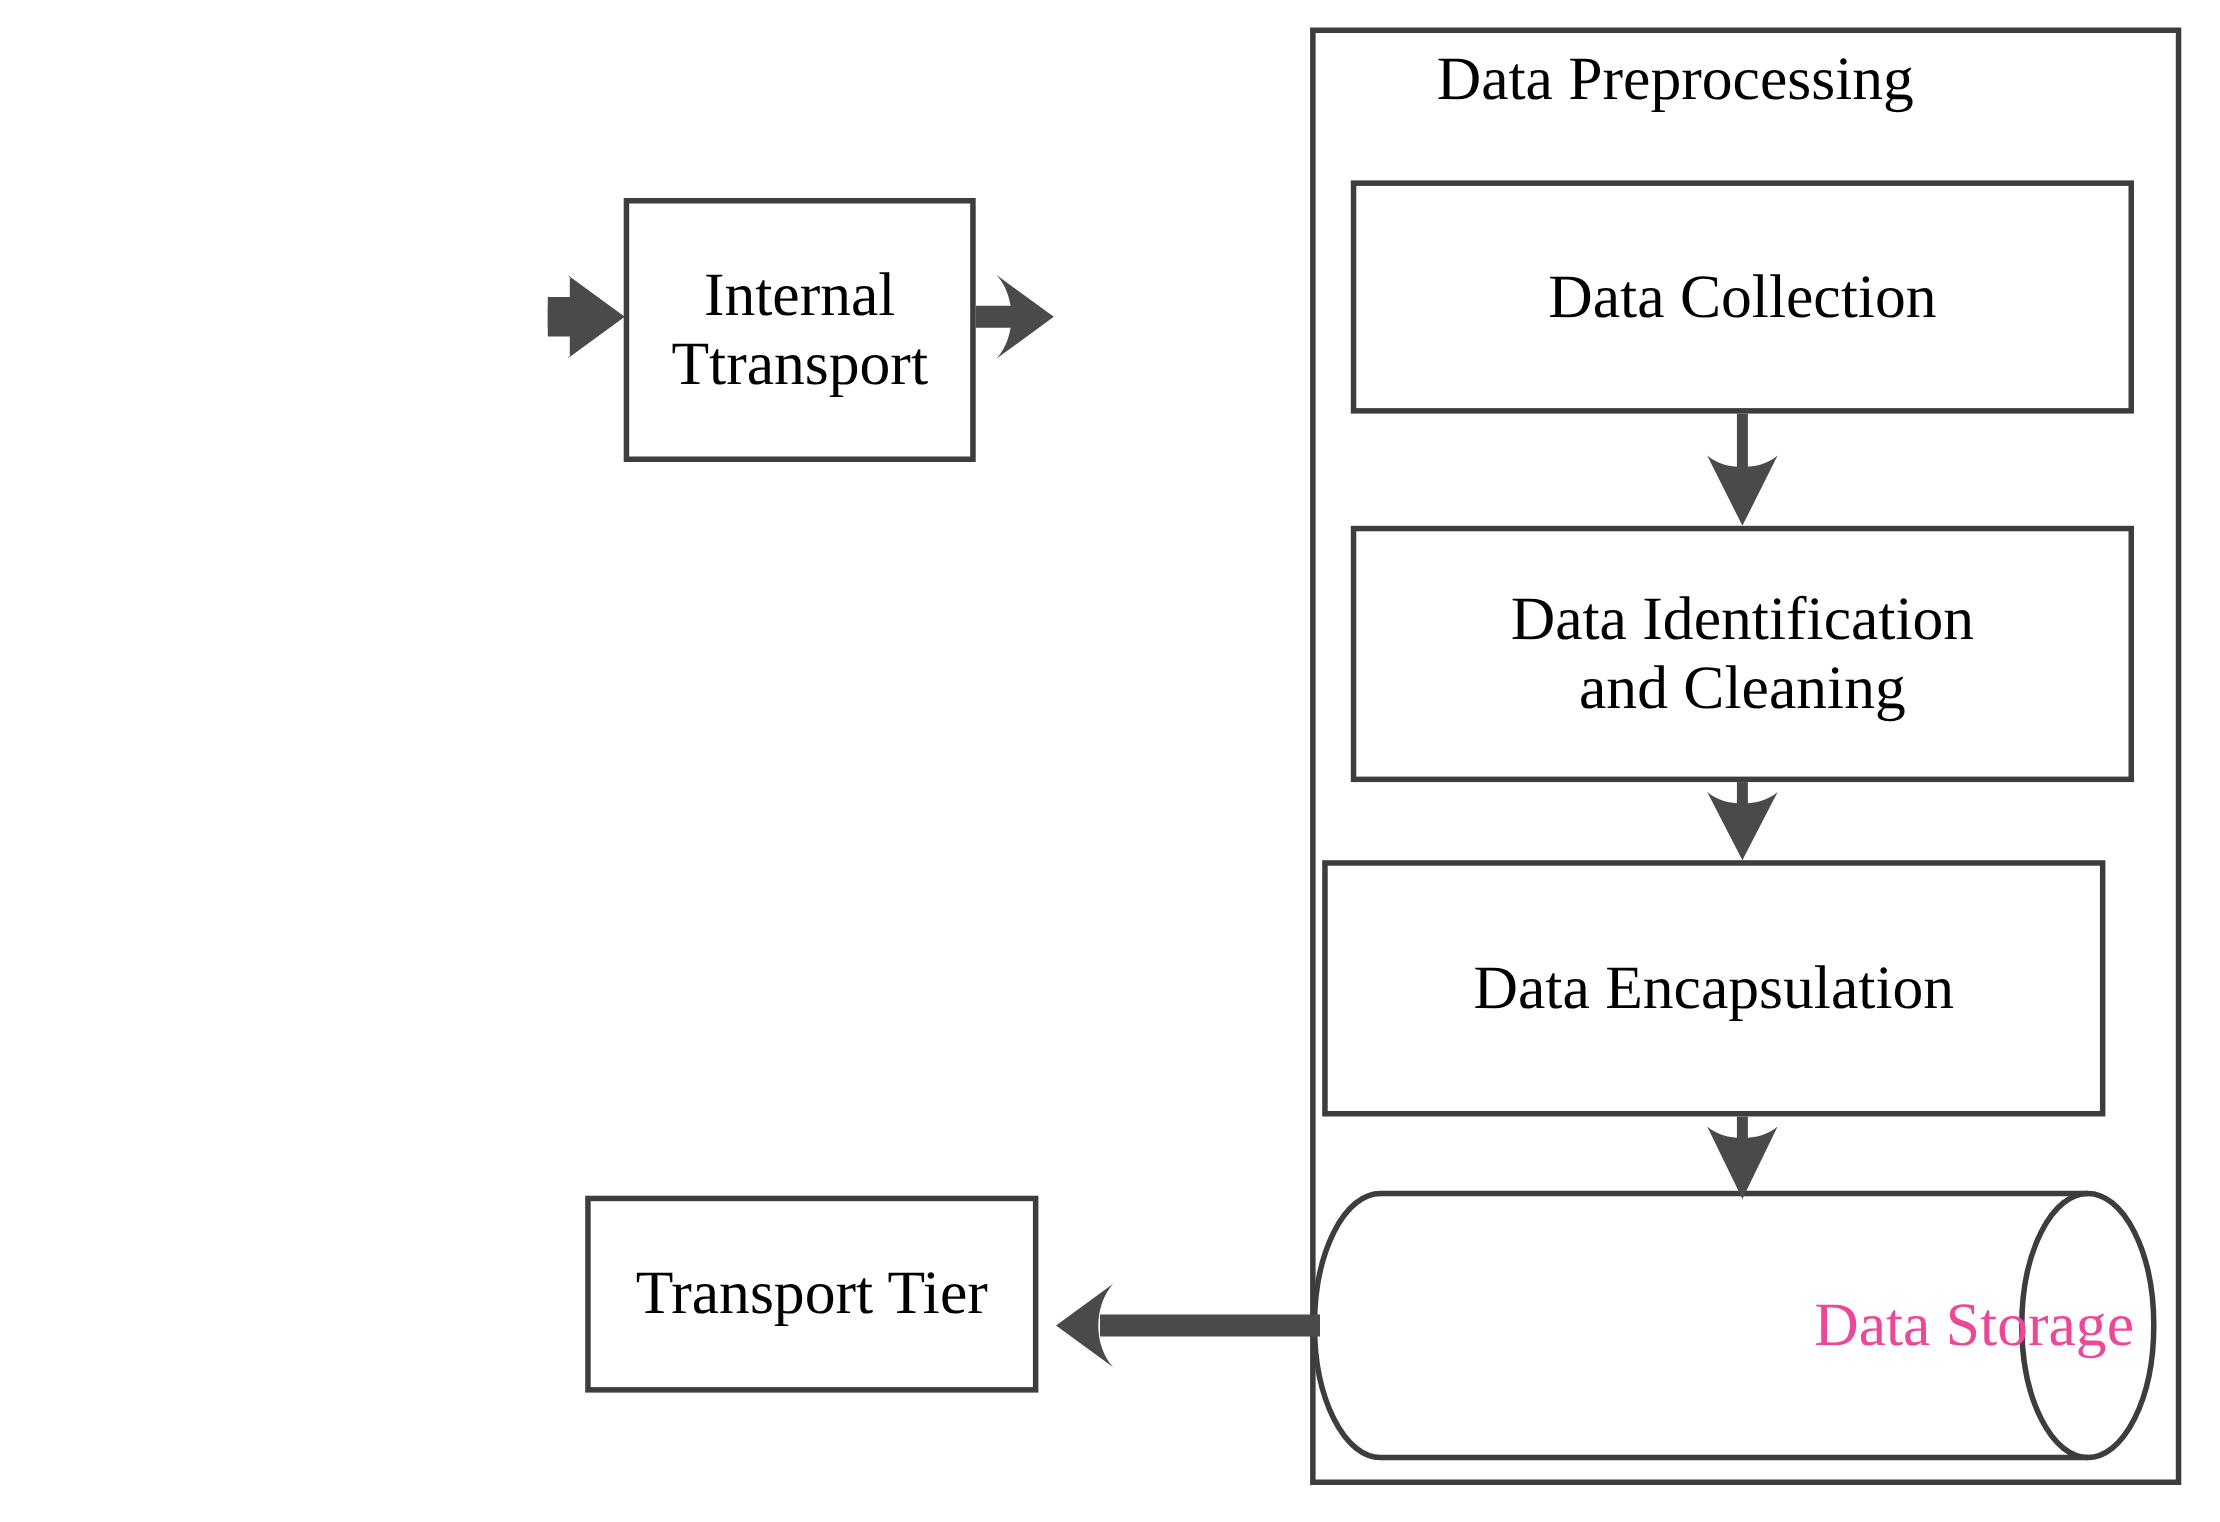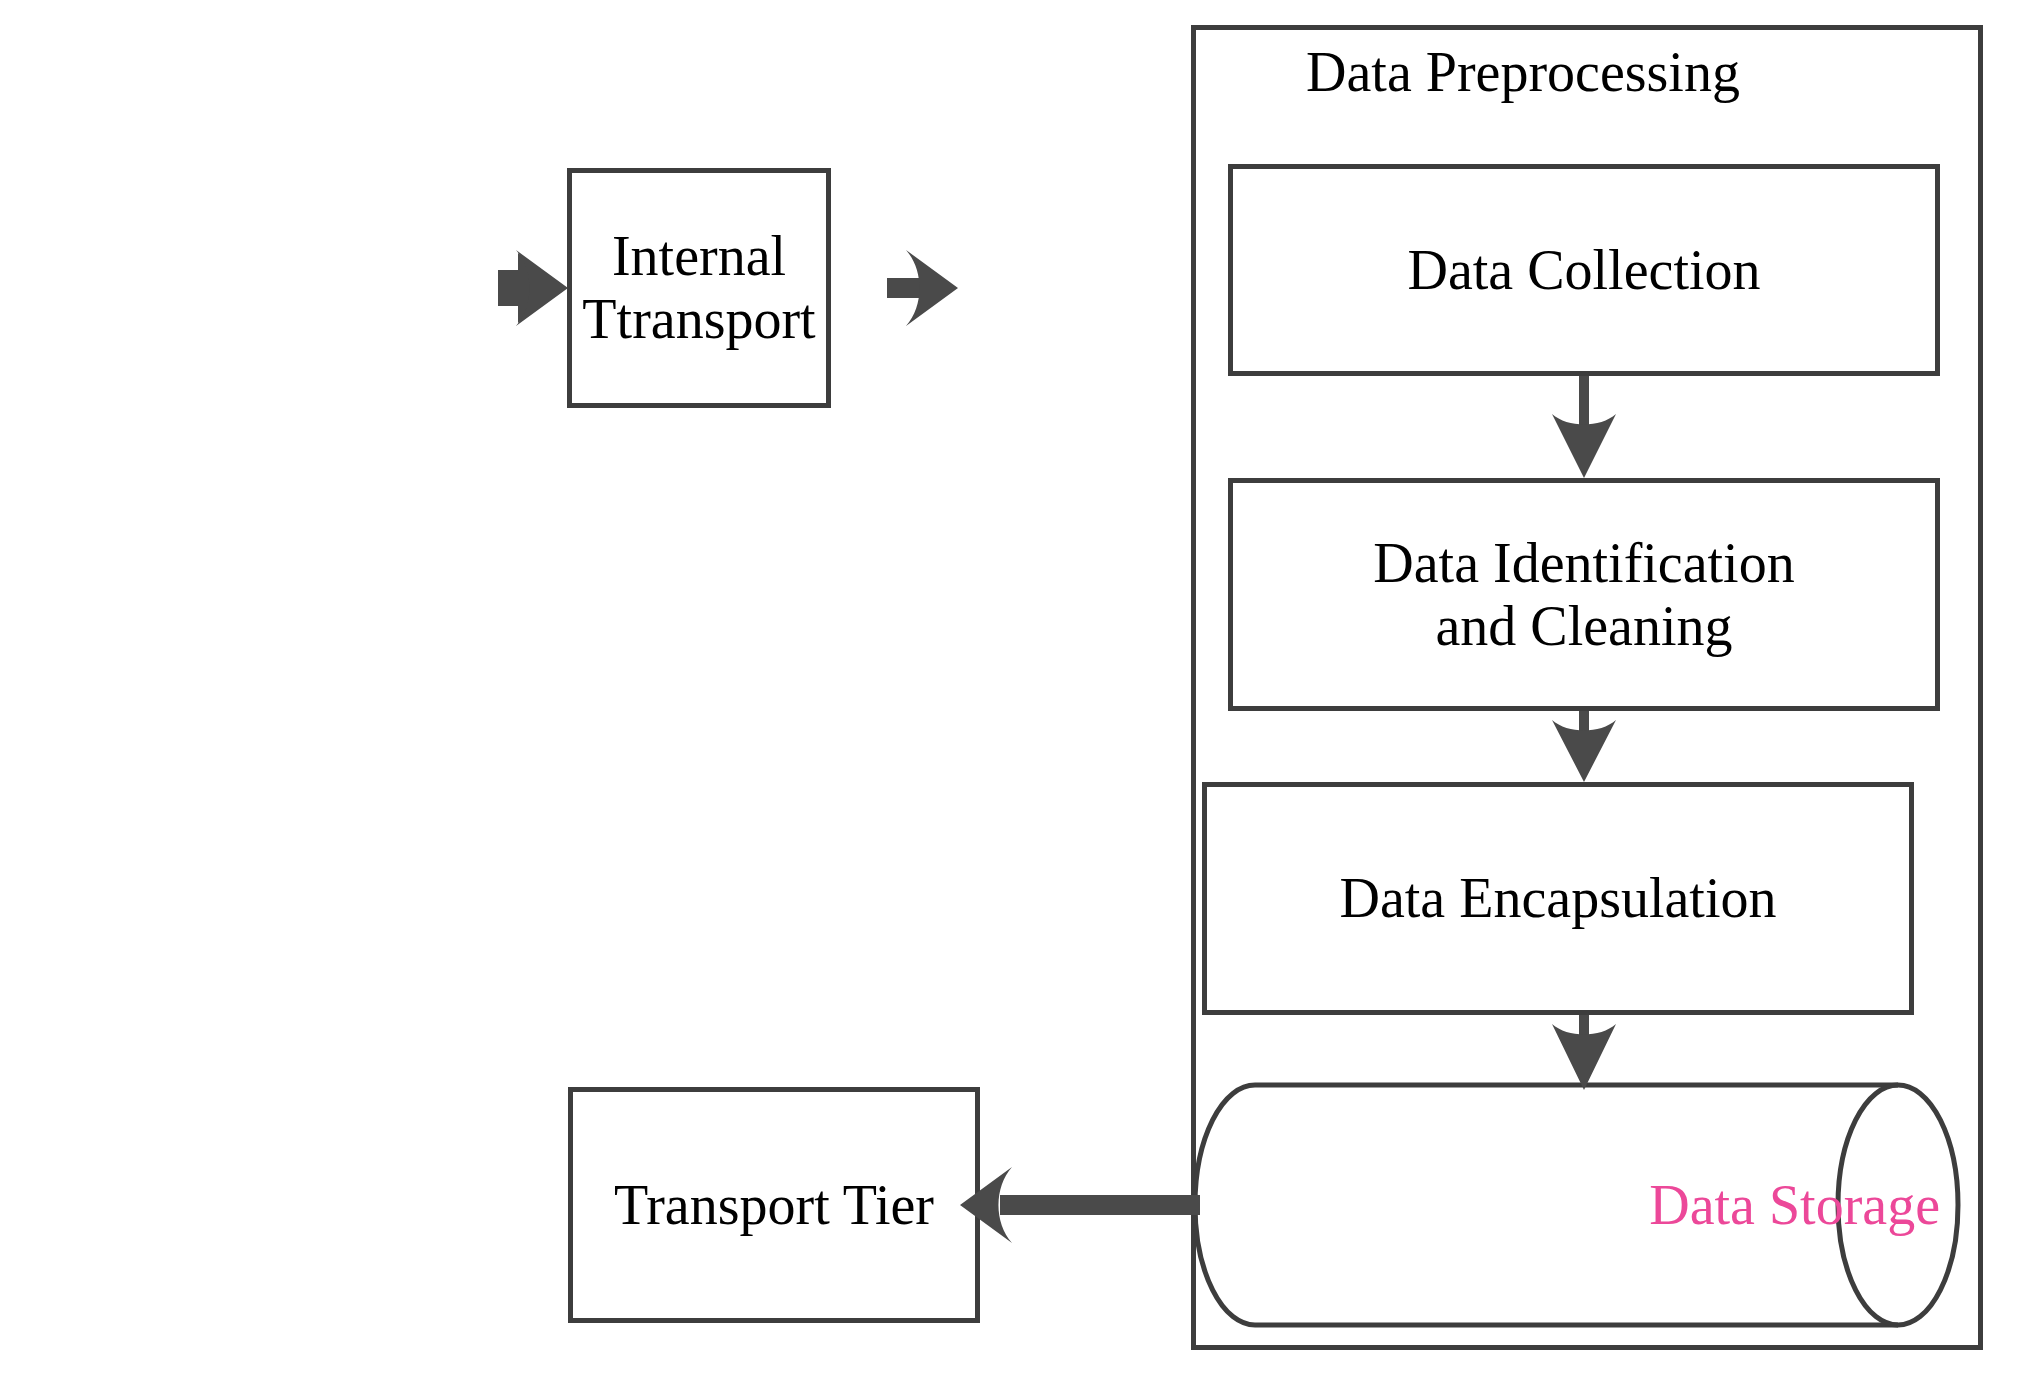--- a/index.html
+++ b/index.html
@@ -56,22 +56,22 @@
     position: absolute;
     display: flex;
     align-items: center;
     justify-content: flex-end;
     text-align: center;
     color: #ec4899;
   }
 
   
   #sensor-acquisition-data { left: 43px;  top: 168px;  width: 455px; height: 240px; font-size: 56px; }
-  #internal-transport      { left: 567px; top: 168px;  width: 264px; height: 240px; font-size: 56px; }
-  #transport-tier          { left: 532px; top: 1087px; width: 412px; height: 236px; font-size: 56px; margin-left: 36px; }
+  #internal-transport      { left: 567px; top: 180px;  width: 320px; height: 240px; font-size: 56px; }
+  #transport-tier          { left: 532px; top: 1087px; width: 412px; height: 179px; font-size: 56px; }
 
   #data-preprocessing-container { left: 1191px; top: 25px; width: 792px; height: 1325px; }
   #data-preprocessing-title     { left: 1191px; top: 40px; width: 664px; font-size: 56px; }
 
   #data-collection    { left: 1228px; top: 164px;  width: 712px; height: 212px; font-size: 56px; }
   #data-identification{ left: 1228px; top: 478px;  width: 712px; height: 233px; font-size: 56px; }
   #data-encapsulation { left: 1202px; top: 782px;  width: 712px; height: 233px; font-size: 56px; }
   #data-storage-text  { left: 1228px; top: 1085px; width: 712px; height: 240px; font-size: 56px; }
 </style>
 </head>

